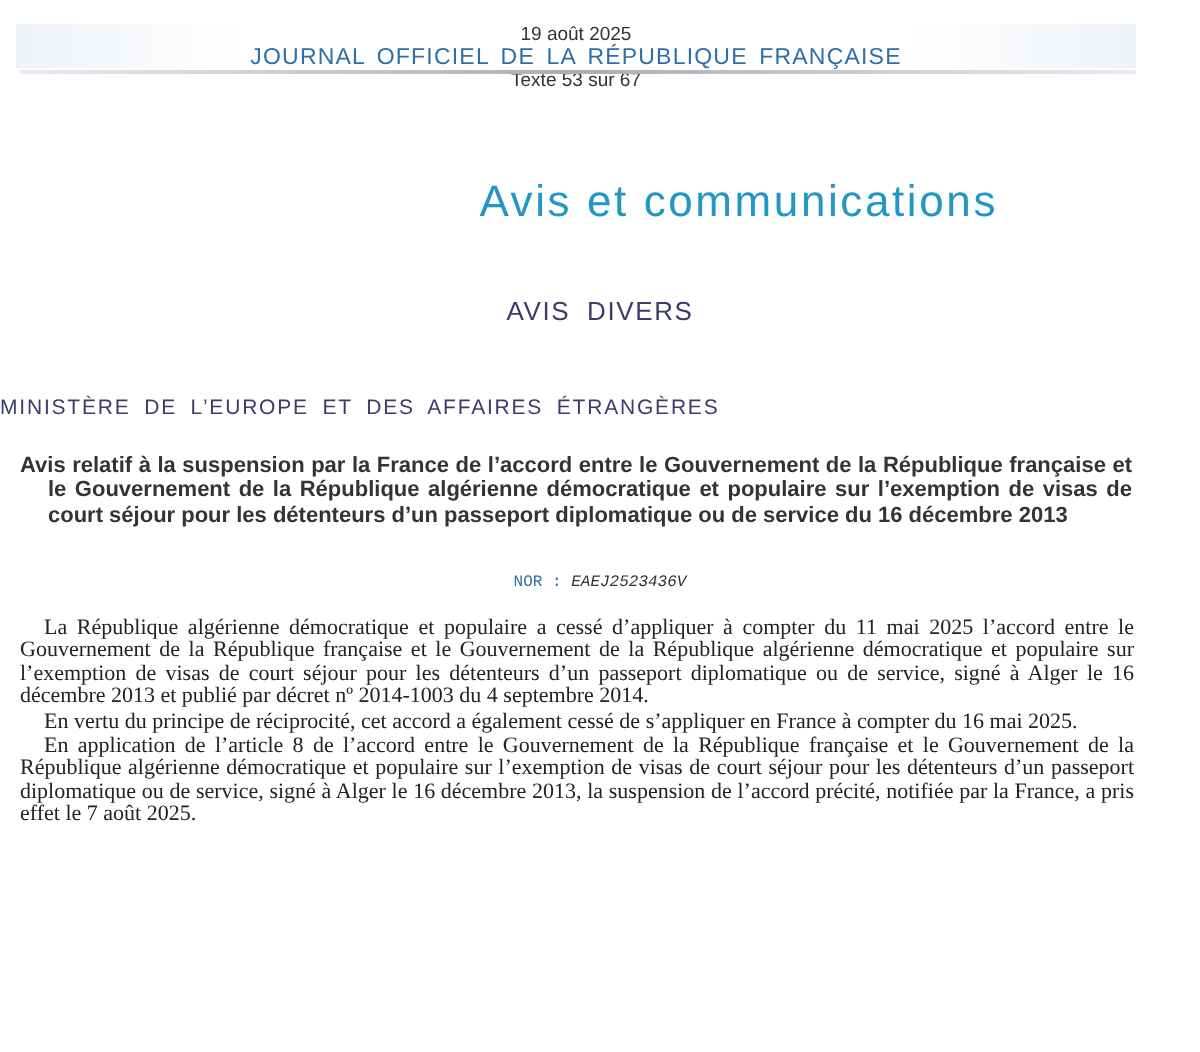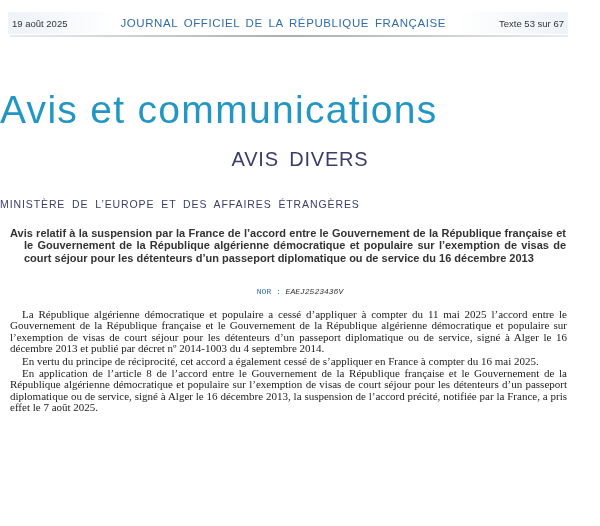--- a/index.html
+++ b/index.html
@@ -1,37 +1,37 @@
 <!DOCTYPE html>
 <html><head>
 <meta charset="utf-8">
 <style>
   html, body { margin: 0; padding: 0; background: #ffffff; }
   body { width: 600px; height: 526px; position: relative; overflow: hidden; font-family: "Liberation Sans", sans-serif; color: #222; }
   .header {
     position: absolute; left: 8px; top: 12px; width: 560px; height: 22px;
     background: linear-gradient(to right, #eef3f8 0%, #ffffff 20%, #ffffff 80%, #eef3f8 100%);
     display: flex; align-items: center; justify-content: space-between;
-    padding: 0 4px; box-sizing: border-box;
+    padding: 0 4px; box-sizing: border-box; flex-direction: column;
   }
   .header-rule {
     position: absolute; left: 10px; top: 35px; width: 558px; height: 2px;
     background: linear-gradient(to right, #e8ecf0 0%, #a9aeb5 50%, #e8ecf0 100%);
   }
   .h-date { font-size: 9.5px; color: #333; }
   .h-journal { font-size: 11.5px; color: #2f6ea6; letter-spacing: 0.6px; word-spacing: 2px; }
   .h-texte { font-size: 9.5px; color: #333; }
 
   .section-title {
-    position: absolute; left: 0; top: 88px; width: 499px; text-align: left;
-    font-size: 39px; color: #2296c4; letter-spacing: 1.3px; font-weight: normal;
+    position: absolute; left: 0; top: 88px; width: 499px; text-align: right;
+    font-size: 22px; color: #2296c4; letter-spacing: 1.3px; font-weight: normal;
   }
   .subsection {
     position: absolute; left: 0; top: 148px; width: 600px; text-align: center;
-    font-size: 20px; color: #3c3c6a; letter-spacing: 0.8px; word-spacing: 4px;
+    font-size: 13px; color: #3c3c6a; letter-spacing: 0.8px; word-spacing: 4px;
   }
   .ministry {
     position: absolute; left: 0; top: 198px; width: 600px; 
     font-size: 10.5px; color: #3c3c6a; letter-spacing: 0.9px; word-spacing: 3px;
   }
   .notice-title {
     position: absolute; left: 10px; top: 227px; width: 556px;
     font-size: 11px; font-weight: bold; color: #333; line-height: 12.4px;
     text-align: justify; padding-left: 14px; text-indent: -14px; box-sizing: border-box;
   }

